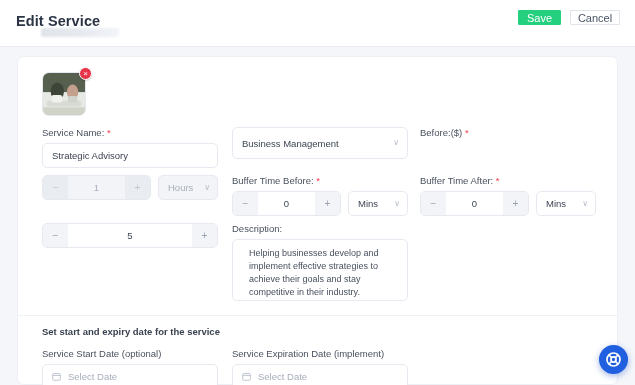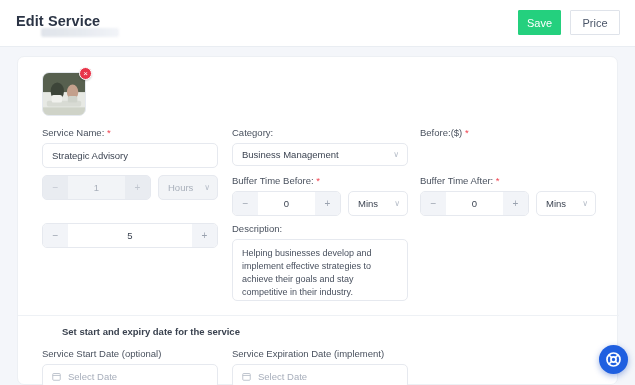--- a/index.html
+++ b/index.html
@@ -21,21 +21,21 @@
     position: absolute; left: 16px; top: 13px;
     font-size: 14.5px; font-weight: bold; color: #2b3445;
     letter-spacing: .1px;
   }
   .title-redaction {
     position: absolute; left: 41px; top: 28px; width: 78px; height: 9px;
     background: linear-gradient(90deg,#dfe3ea 0%, #e6eaf0 55%, #f2f4f8 100%);
     border-radius: 2px; filter: blur(1.2px); opacity: .95;
   }
   .btn {
-    position: absolute; top: 10px; height: 25px;
+    position: absolute; top: 10px; height: 15px;
     border-radius: 1px; font-size: 11px;
     display: flex; align-items: center; justify-content: center;
     cursor: pointer; user-select: none;
   }
   .btn-save {
     left: 518px; width: 43px;
     background: #24d07e; color: #ffffff; border: 1px solid #24d07e;
     font-weight: normal;
   }
   .btn-cancel {
@@ -89,21 +89,21 @@
     width: 100%; height: 25px;
     border: 1px solid #e6e9ef; border-radius: 5px;
     background: #ffffff;
     display: flex; align-items: center;
     padding: 0 9px;
     font-size: 9.5px; color: #3c4452;
   }
   .input.disabled { background: #f2f4f7; color: #9aa2af; }
 
   .select {
-    width: 100%; height: 23px;
+    width: 100%; height: 32px;
     border: 1px solid #e6e9ef; border-radius: 5px;
     background: #ffffff;
     display: flex; align-items: center; justify-content: space-between;
     padding: 0 8px 0 9px;
     font-size: 9.5px; color: #3c4452;
   }
   .caret { color: #b6bdc8; font-size: 8px; line-height: 1; }
 
   
   .stepper-row { display: flex; gap: 7px; width: 100%; }
@@ -130,33 +130,33 @@
     border: 1px solid #e6e9ef; border-radius: 5px; background: #ffffff;
     display: flex; align-items: center; justify-content: space-between;
     padding: 0 7px 0 9px; font-size: 9.5px; color: #3c4452;
   }
   .unit-select.disabled { background: #f2f4f7; color: #a9b0bb; }
 
   
   .textarea {
     width: 100%; height: 62px;
     border: 1px solid #e6e9ef; border-radius: 5px; background: #ffffff;
-    padding: 7px 9px;
+    padding: 7px 16px;
     font-size: 9px; line-height: 1.45; color: #48505e;
     overflow: hidden;
   }
 
   
   .divider {
     position: absolute; left: 0; top: 258px; width: 601px; height: 1px;
     background: #eef1f5;
   }
   .section-title {
     position: absolute; left: 24px; top: 269px;
-    font-size: 9.5px; font-weight: bold; color: #3a424f; margin-left: 20px;
+    font-size: 9.5px; font-weight: bold; color: #3a424f;
   }
   .date-col { position: absolute; top: 291px; width: 176px; }
   .date-c1 { left: 24px; }
   .date-c2 { left: 214px; }
   .date-input {
     width: 100%; height: 25px;
     border: 1px solid #e6e9ef; border-radius: 5px; background: #ffffff;
     display: flex; align-items: center; gap: 7px; padding: 0 9px;
     font-size: 9.5px; color: #a7aebb;
   }
@@ -176,21 +176,21 @@
 </style>
 </head>
 <body>
 
 <div class="page">
 
   <div class="topbar">
     <div class="page-title">Edit Service</div>
     <div class="title-redaction"></div>
     <div class="btn btn-save">Save</div>
-    <div class="btn btn-cancel">Price</div>
+    <div class="btn btn-cancel">Cancel</div>
   </div>
 
   <div class="card">
 
     <div class="thumb-wrap">
       <div class="thumb">
         <svg viewBox="0 0 44 44" preserveAspectRatio="none" aria-hidden="true">
           <rect x="0" y="0" width="44" height="44" fill="#e7e9e4"></rect>
           <rect x="0" y="0" width="44" height="20" fill="#57604f"></rect>
           <ellipse cx="15" cy="19" rx="7" ry="9" fill="#3d4539"></ellipse>
@@ -206,21 +206,20 @@
 
     <div class="col c1 r1">
       <span class="field-label">
         <span>Service Name:</span>
         <span class="req">*</span>
       </span>
       <div class="input">Strategic Advisory</div>
     </div>
 
     <div class="col c2 r1">
-      <span class="field-label">Category:</span>
       <div class="select">
         <span>Business Management</span>
         <span class="caret">∨</span>
       </div>
     </div>
 
     <div class="col c3 r1">
       <span class="field-label">
         <span>Before:($)</span>
         <span class="req">*</span>

